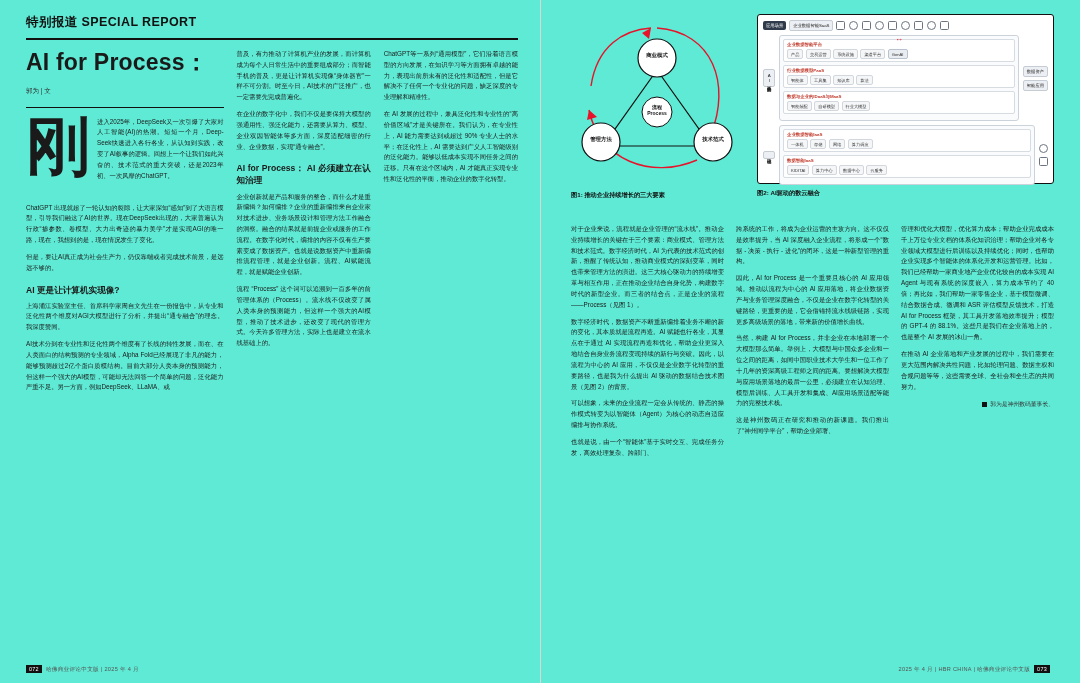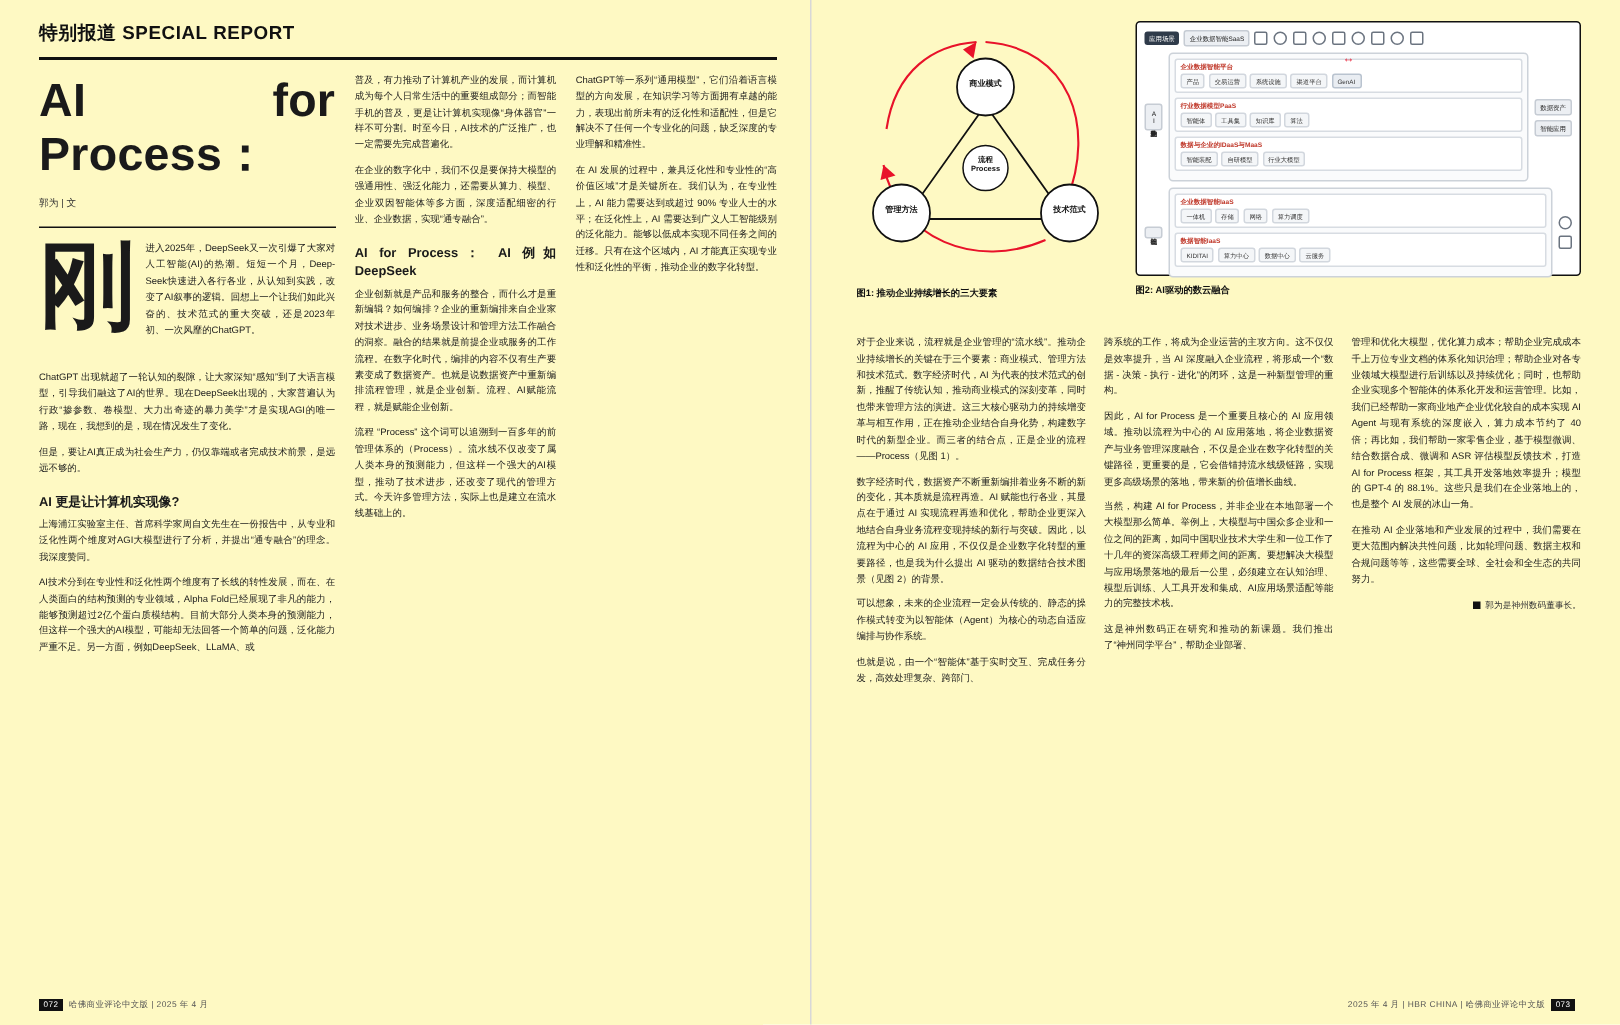--- a/index.html
+++ b/index.html
@@ -16,21 +16,21 @@
   }
   .spread {
     display: flex;
     width: 1080px;
     height: 683px;
     position: relative;
   }
   .page {
     position: relative;
     box-sizing: border-box;
-    background: #fef9c3;
+    background: #5eead4;
   }
   .page-left {
     width: 540px;
     height: 683px;
     padding: 14px 22px 18px 26px;
   }
   .page-right {
     width: 540px;
     height: 683px;
     padding: 14px 26px 18px 30px;
@@ -61,21 +61,21 @@
     color: #1a1a1a;
   }
   .col-1 { width: 206px; }
   .col-2 { width: 140px; }
   .col-3 { width: 140px; }
 
   .title-block {
     margin-bottom: 10px;
   }
   .title-en {
-    font-size: 31px;
+    font-size: 23px;
     font-weight: bold;
     letter-spacing: 0.2px;
     line-height: 1.15;
     margin-bottom: 4px;
   }
   .title-cn {
     font-size: 31px;
     font-weight: bold;
     color: #e8122a;
     line-height: 1.12;
@@ -334,21 +334,21 @@
 
         <div class="sub-h">AI 更是让计算机实现像?</div>
         <p class="t">上海浦江实验室主任、首席科学家周自文先生在一份报告中，从专业和泛化性两个维度对AGI大模型进行了分析，并提出“通专融合”的理念。我深度赞同。</p>
         <p class="t">AI技术分到在专业性和泛化性两个维度有了长线的转性发展，而在、在人类面白的结构预测的专业领域，Alpha Fold已经展现了非凡的能力，能够预测超过2亿个蛋白质模结构。目前大部分人类本身的预测能力，但这样一个强大的AI模型，可能却无法回答一个简单的问题，泛化能力严重不足。另一方面，例如DeepSeek、LLaMA、或</p>
       </div>
 
       <div class="col col-2">
         <p class="t col-inner-top">普及，有力推动了计算机产业的发展，而计算机成为每个人日常生活中的重要组成部分；而智能手机的普及，更是让计算机实现像“身体器官”一样不可分割。时至今日，AI技术的广泛推广，也一定需要先完成普遍化。</p>
         <p class="t">在企业的数字化中，我们不仅是要保持大模型的强通用性、强泛化能力，还需要从算力、模型、企业双因智能体等多方面，深度适配细密的行业、企业数据，实现“通专融合”。</p>
         <div class="sub-h">AI for Process：
-AI 例如DeepSeek</div>
+AI 必须建立在认知治理</div>
         <p class="t">企业创新就是产品和服务的整合，而什么才是重新编辑？如何编排？企业的重新编排来自企业家对技术进步、业务场景设计和管理方法工作融合的洞察。融合的结果就是前提企业或服务的工作流程。在数字化时代，编排的内容不仅有生产要素变成了数据资产。也就是说数据资产中重新编排流程管理，就是企业创新。流程、AI赋能流程，就是赋能企业创新。</p>
         <p class="t">流程 “Process” 这个词可以追溯到一百多年的前管理体系的（Process）。流水线不仅改变了属人类本身的预测能力，但这样一个强大的AI模型，推动了技术进步，还改变了现代的管理方式。今天许多管理方法，实际上也是建立在流水线基础上的。</p>
       </div>
 
       <div class="col col-3">
         <p class="t col-inner-top">ChatGPT等一系列“通用模型”，它们沿着语言模型的方向发展，在知识学习等方面拥有卓越的能力，表现出前所未有的泛化性和适配性，但是它解决不了任何一个专业化的问题，缺乏深度的专业理解和精准性。</p>
         <p class="t">在 AI 发展的过程中，兼具泛化性和专业性的“高价值区域”才是关键所在。我们认为，在专业性上，AI 能力需要达到或超过 90% 专业人士的水平；在泛化性上，AI 需要达到广义人工智能级别的泛化能力。能够以低成本实现不同任务之间的迁移。只有在这个区域内，AI 才能真正实现专业性和泛化性的平衡，推动企业的数字化转型。</p>
       </div>
     </div>
 

